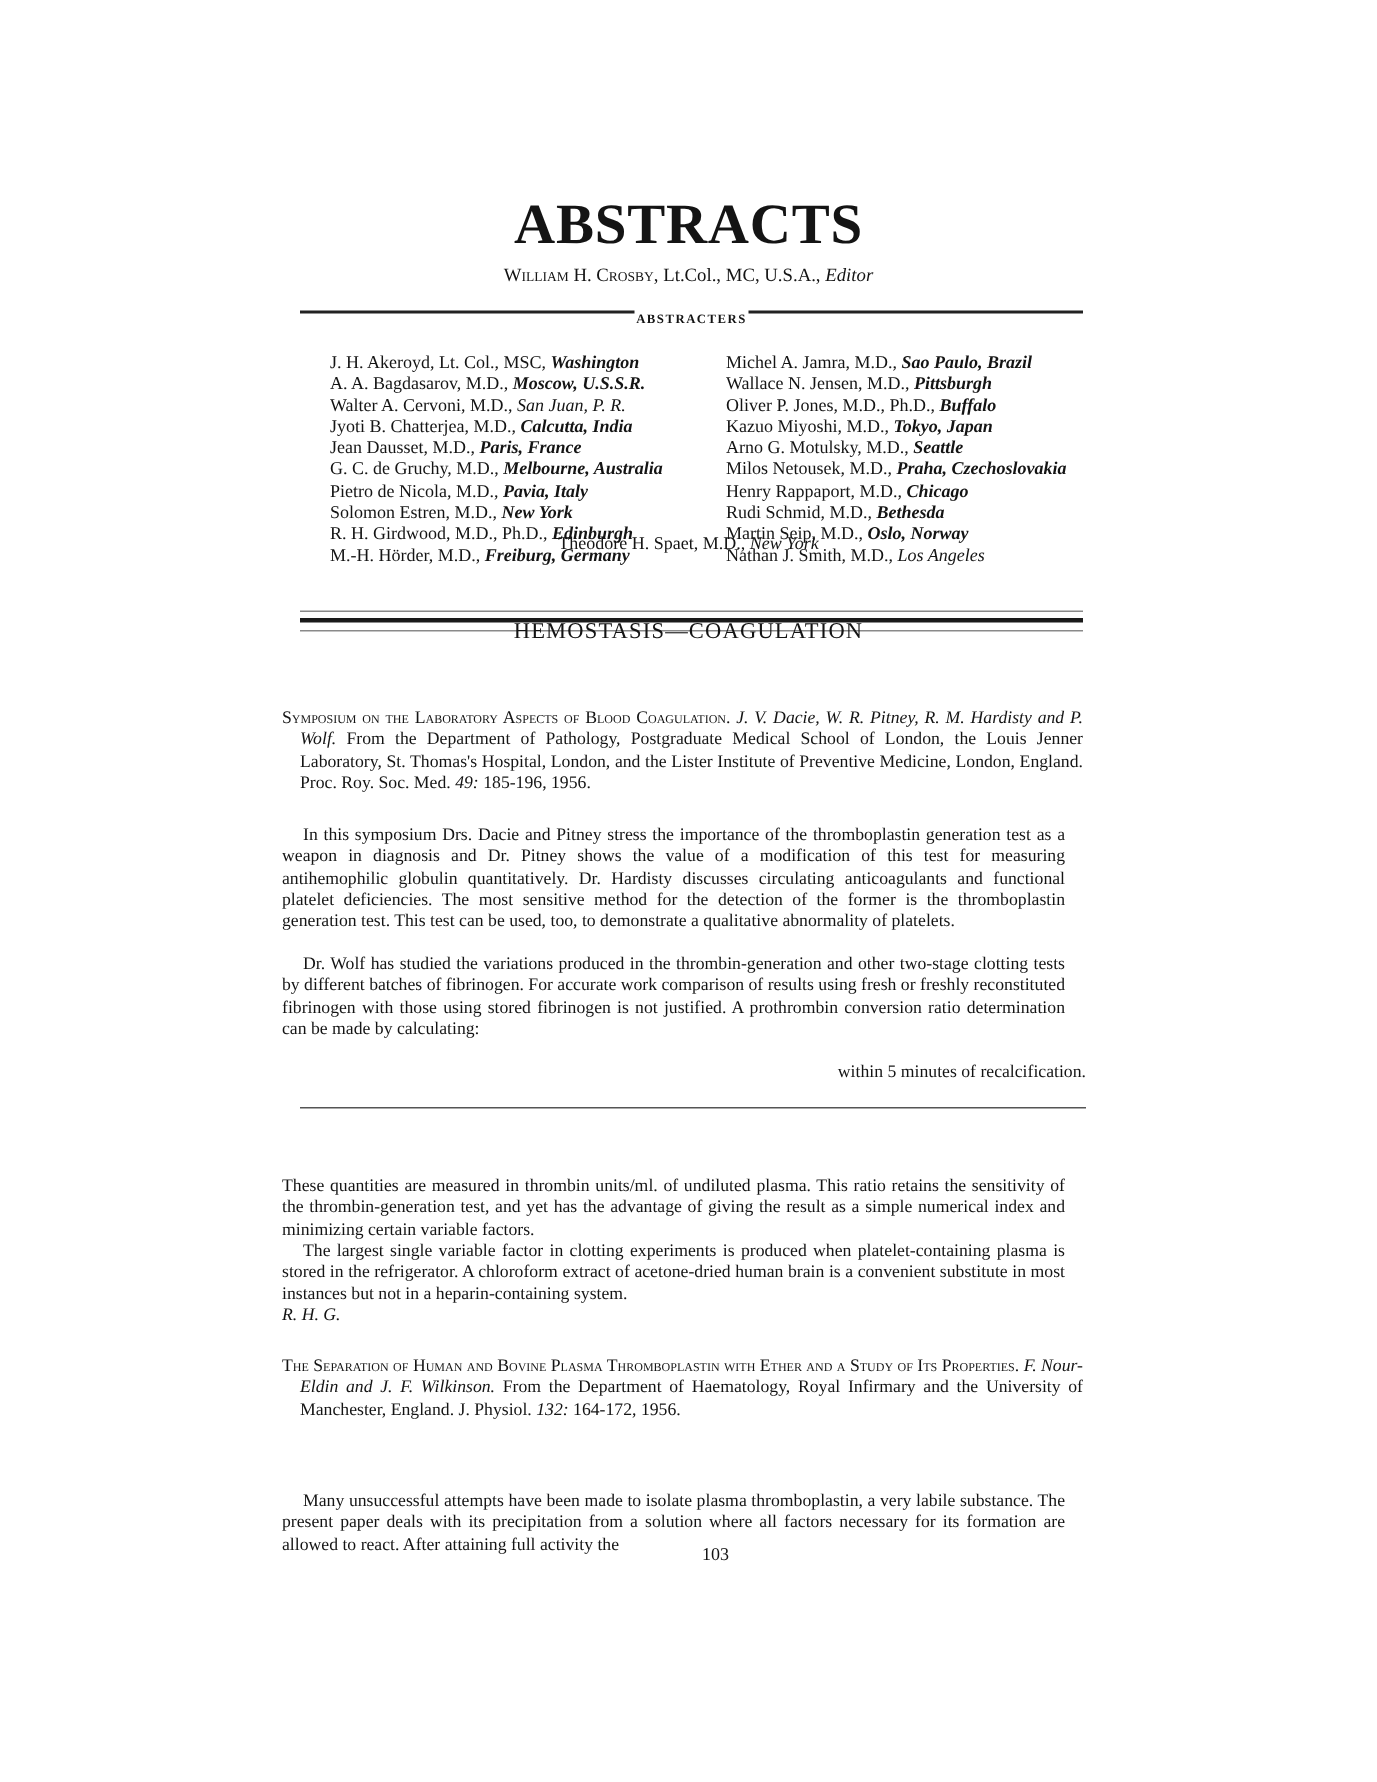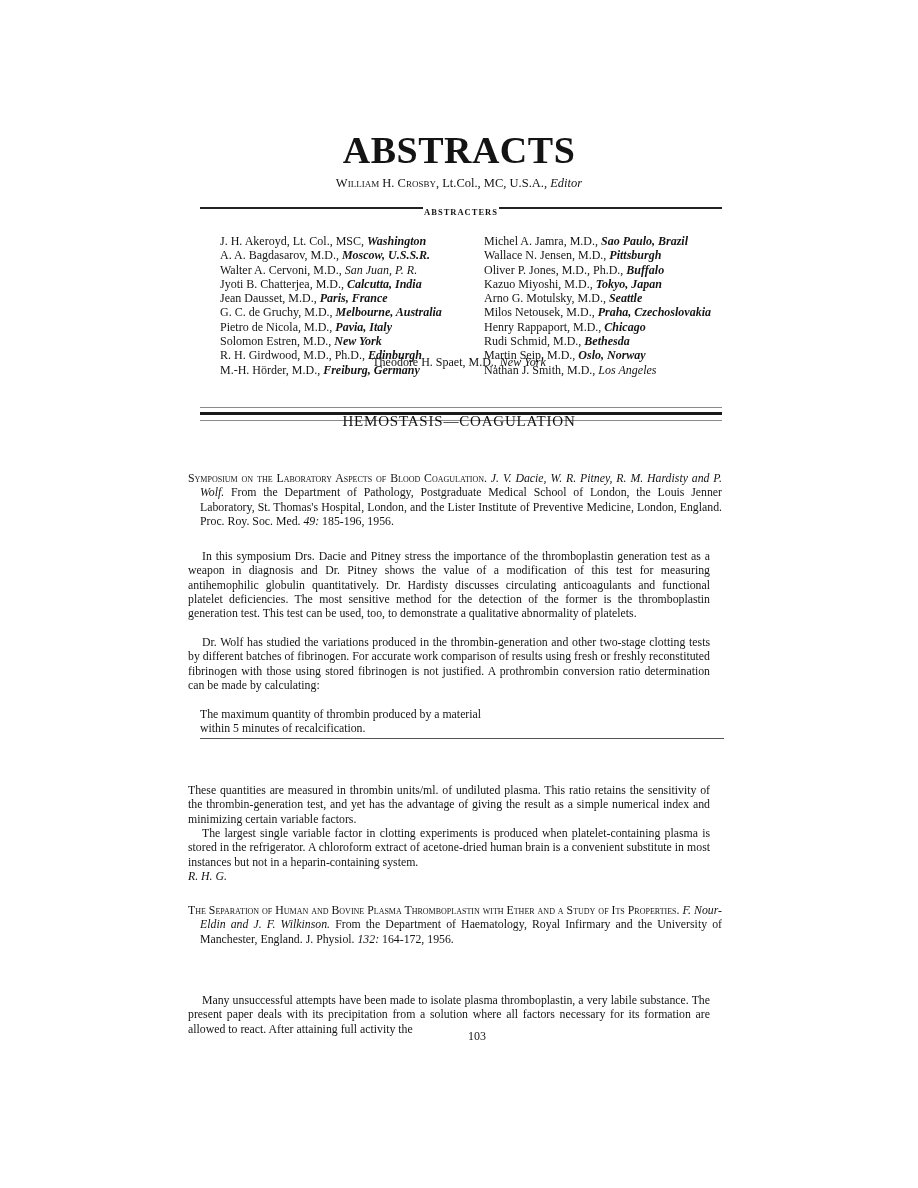--- a/index.html
+++ b/index.html
@@ -19,21 +19,21 @@
   .names.right { left:468px;margin-left:16px; }
   .names div { height:14.3px; }
   .spaet { left:0; width:918px; top:355px; text-align:center; font-size:12px; }
   .rule-thin { left:200px; width:522px; height:0; border-top:1px solid #8a8a8a; }
   .rule-thick { left:200px; width:522px; height:0; border-top:3px solid #1a1a1a; }
   .section-head { left:0; width:918px; top:413px; text-align:center; font-size:15px; letter-spacing:0.8px; }
   .text { left:188px; width:522px; font-size:11.8px; line-height:14.3px; text-align:justify; }
   .hang { padding-left:12px; text-indent:-12px; }
   .para { text-indent:14px; }
   .frac { left:200px; width:524px; font-size:11.8px; line-height:14.3px; }
-  .frac .r { text-align:left; }
+  .frac .r { text-align:right; }
   .frac-line { left:200px; width:524px; top:738px; height:0; border-top:1px solid #555; }
   .pagenum { left:18px; width:918px; top:1029px; text-align:center; font-size:12px; }
 </style>
 </head>
 <body>
 
 <div class="abs title">ABSTRACTS</div>
 
 <div class="abs editor"><span class="sc">William H. Crosby</span><span>, Lt.Col., MC, U.S.A., </span><span class="it">Editor</span></div>
 
@@ -77,21 +77,20 @@
 
 <div class="abs section-head">HEMOSTASIS—COAGULATION</div>
 
 <div class="abs text hang" style="top:471px;"><span class="sc">Symposium on the Laboratory Aspects of Blood Coagulation.</span> <span class="it">J. V. Dacie, W. R. Pitney, R. M. Hardisty and P. Wolf.</span> <span>From the Department of Pathology, Postgraduate Medical School of London, the Louis Jenner Laboratory, St. Thomas's Hospital, London, and the Lister Institute of Preventive Medicine, London, England. Proc. Roy. Soc. Med. </span><span class="it">49:</span><span> 185-196, 1956.</span></div>
 
 <div class="abs text para" style="top:549px;">In this symposium Drs. Dacie and Pitney stress the importance of the thromboplastin generation test as a weapon in diagnosis and Dr. Pitney shows the value of a modification of this test for measuring antihemophilic globulin quantitatively. Dr. Hardisty discusses circulating anticoagulants and functional platelet deficiencies. The most sensitive method for the detection of the former is the thromboplastin generation test. This test can be used, too, to demonstrate a qualitative abnormality of platelets.</div>
 
 <div class="abs text para" style="top:635px;">Dr. Wolf has studied the variations produced in the thrombin-generation and other two-stage clotting tests by different batches of fibrinogen. For accurate work comparison of results using fresh or freshly reconstituted fibrinogen with those using stored fibrinogen is not justified. A prothrombin conversion ratio determination can be made by calculating:</div>
 
 <div class="abs frac" style="top:707px;">
-  <div>The maximum quantity of thrombin produced by a material</div>
   <div class="r">within 5 minutes of recalcification.</div>
 </div>
 <div class="abs frac-line"></div>
 <div class="abs frac" style="top:741px;">
 </div>
 
 <div class="abs text" style="top:783px;">These quantities are measured in thrombin units/ml. of undiluted plasma. This ratio retains the sensitivity of the thrombin-generation test, and yet has the advantage of giving the result as a simple numerical index and minimizing certain variable factors.</div>
 
 <div class="abs text para" style="top:826px;">The largest single variable factor in clotting experiments is produced when platelet-containing plasma is stored in the refrigerator. A chloroform extract of acetone-dried human brain is a convenient substitute in most instances but not in a heparin-containing system.</div>
 

